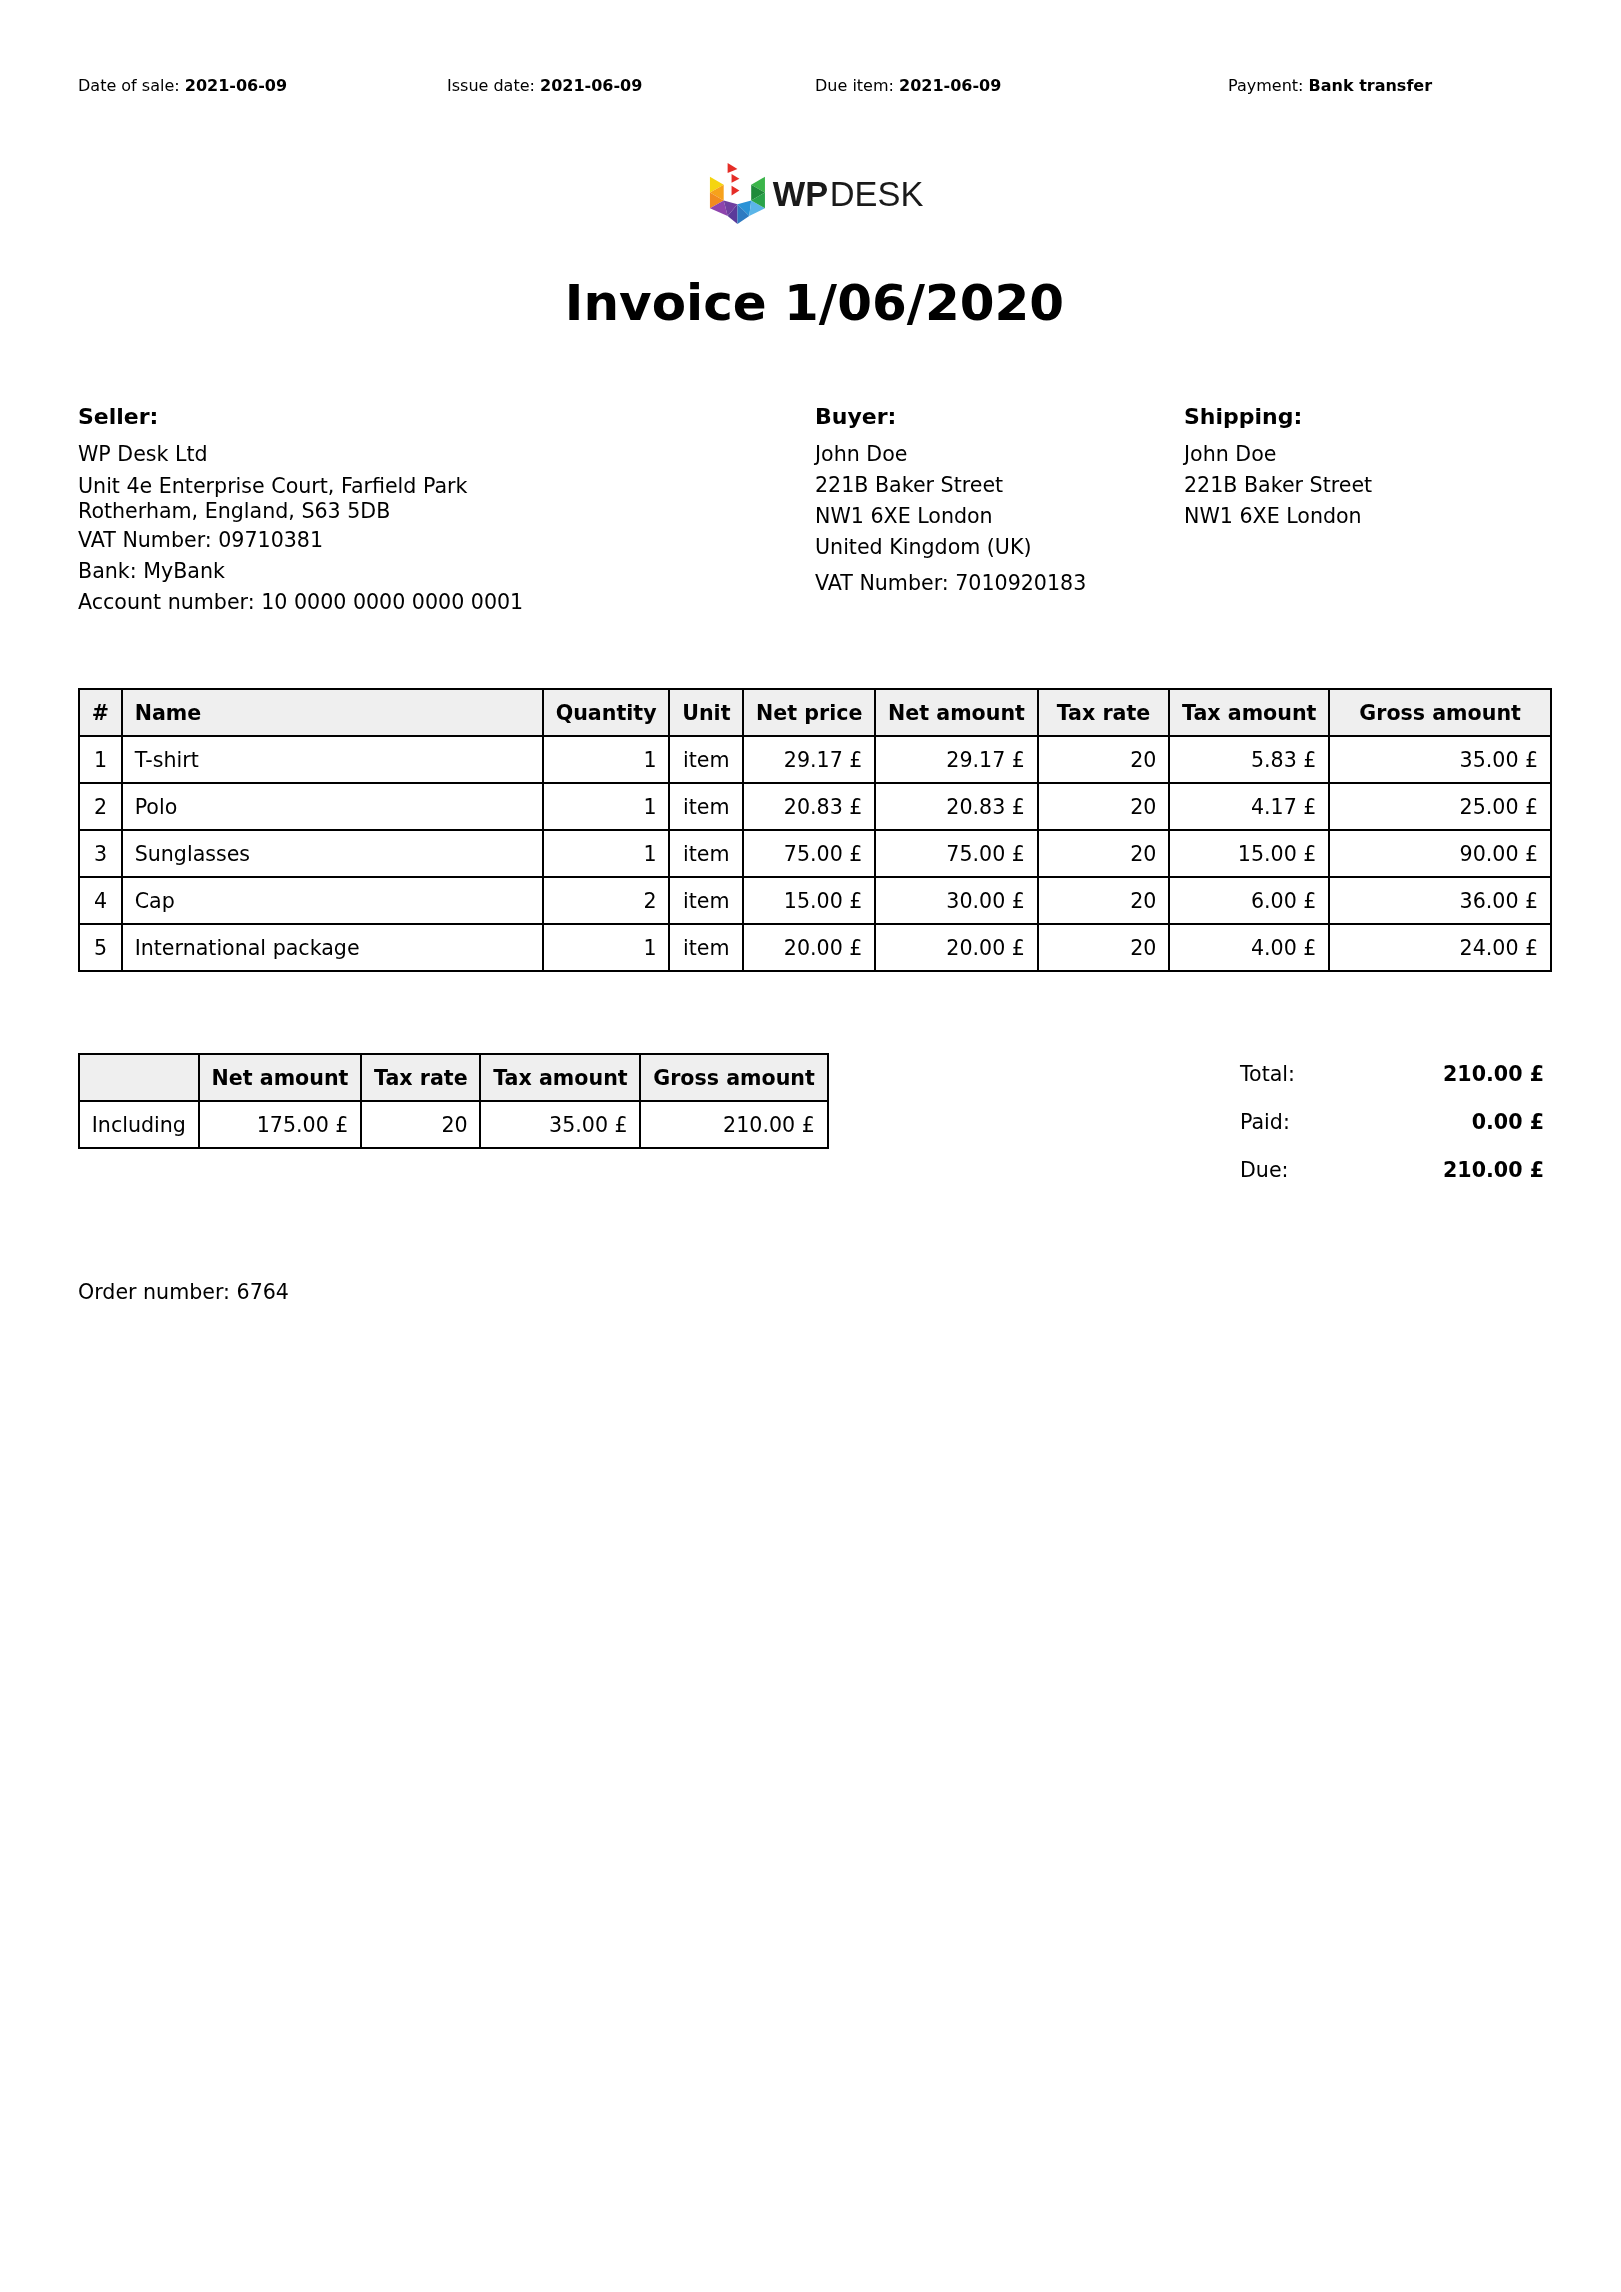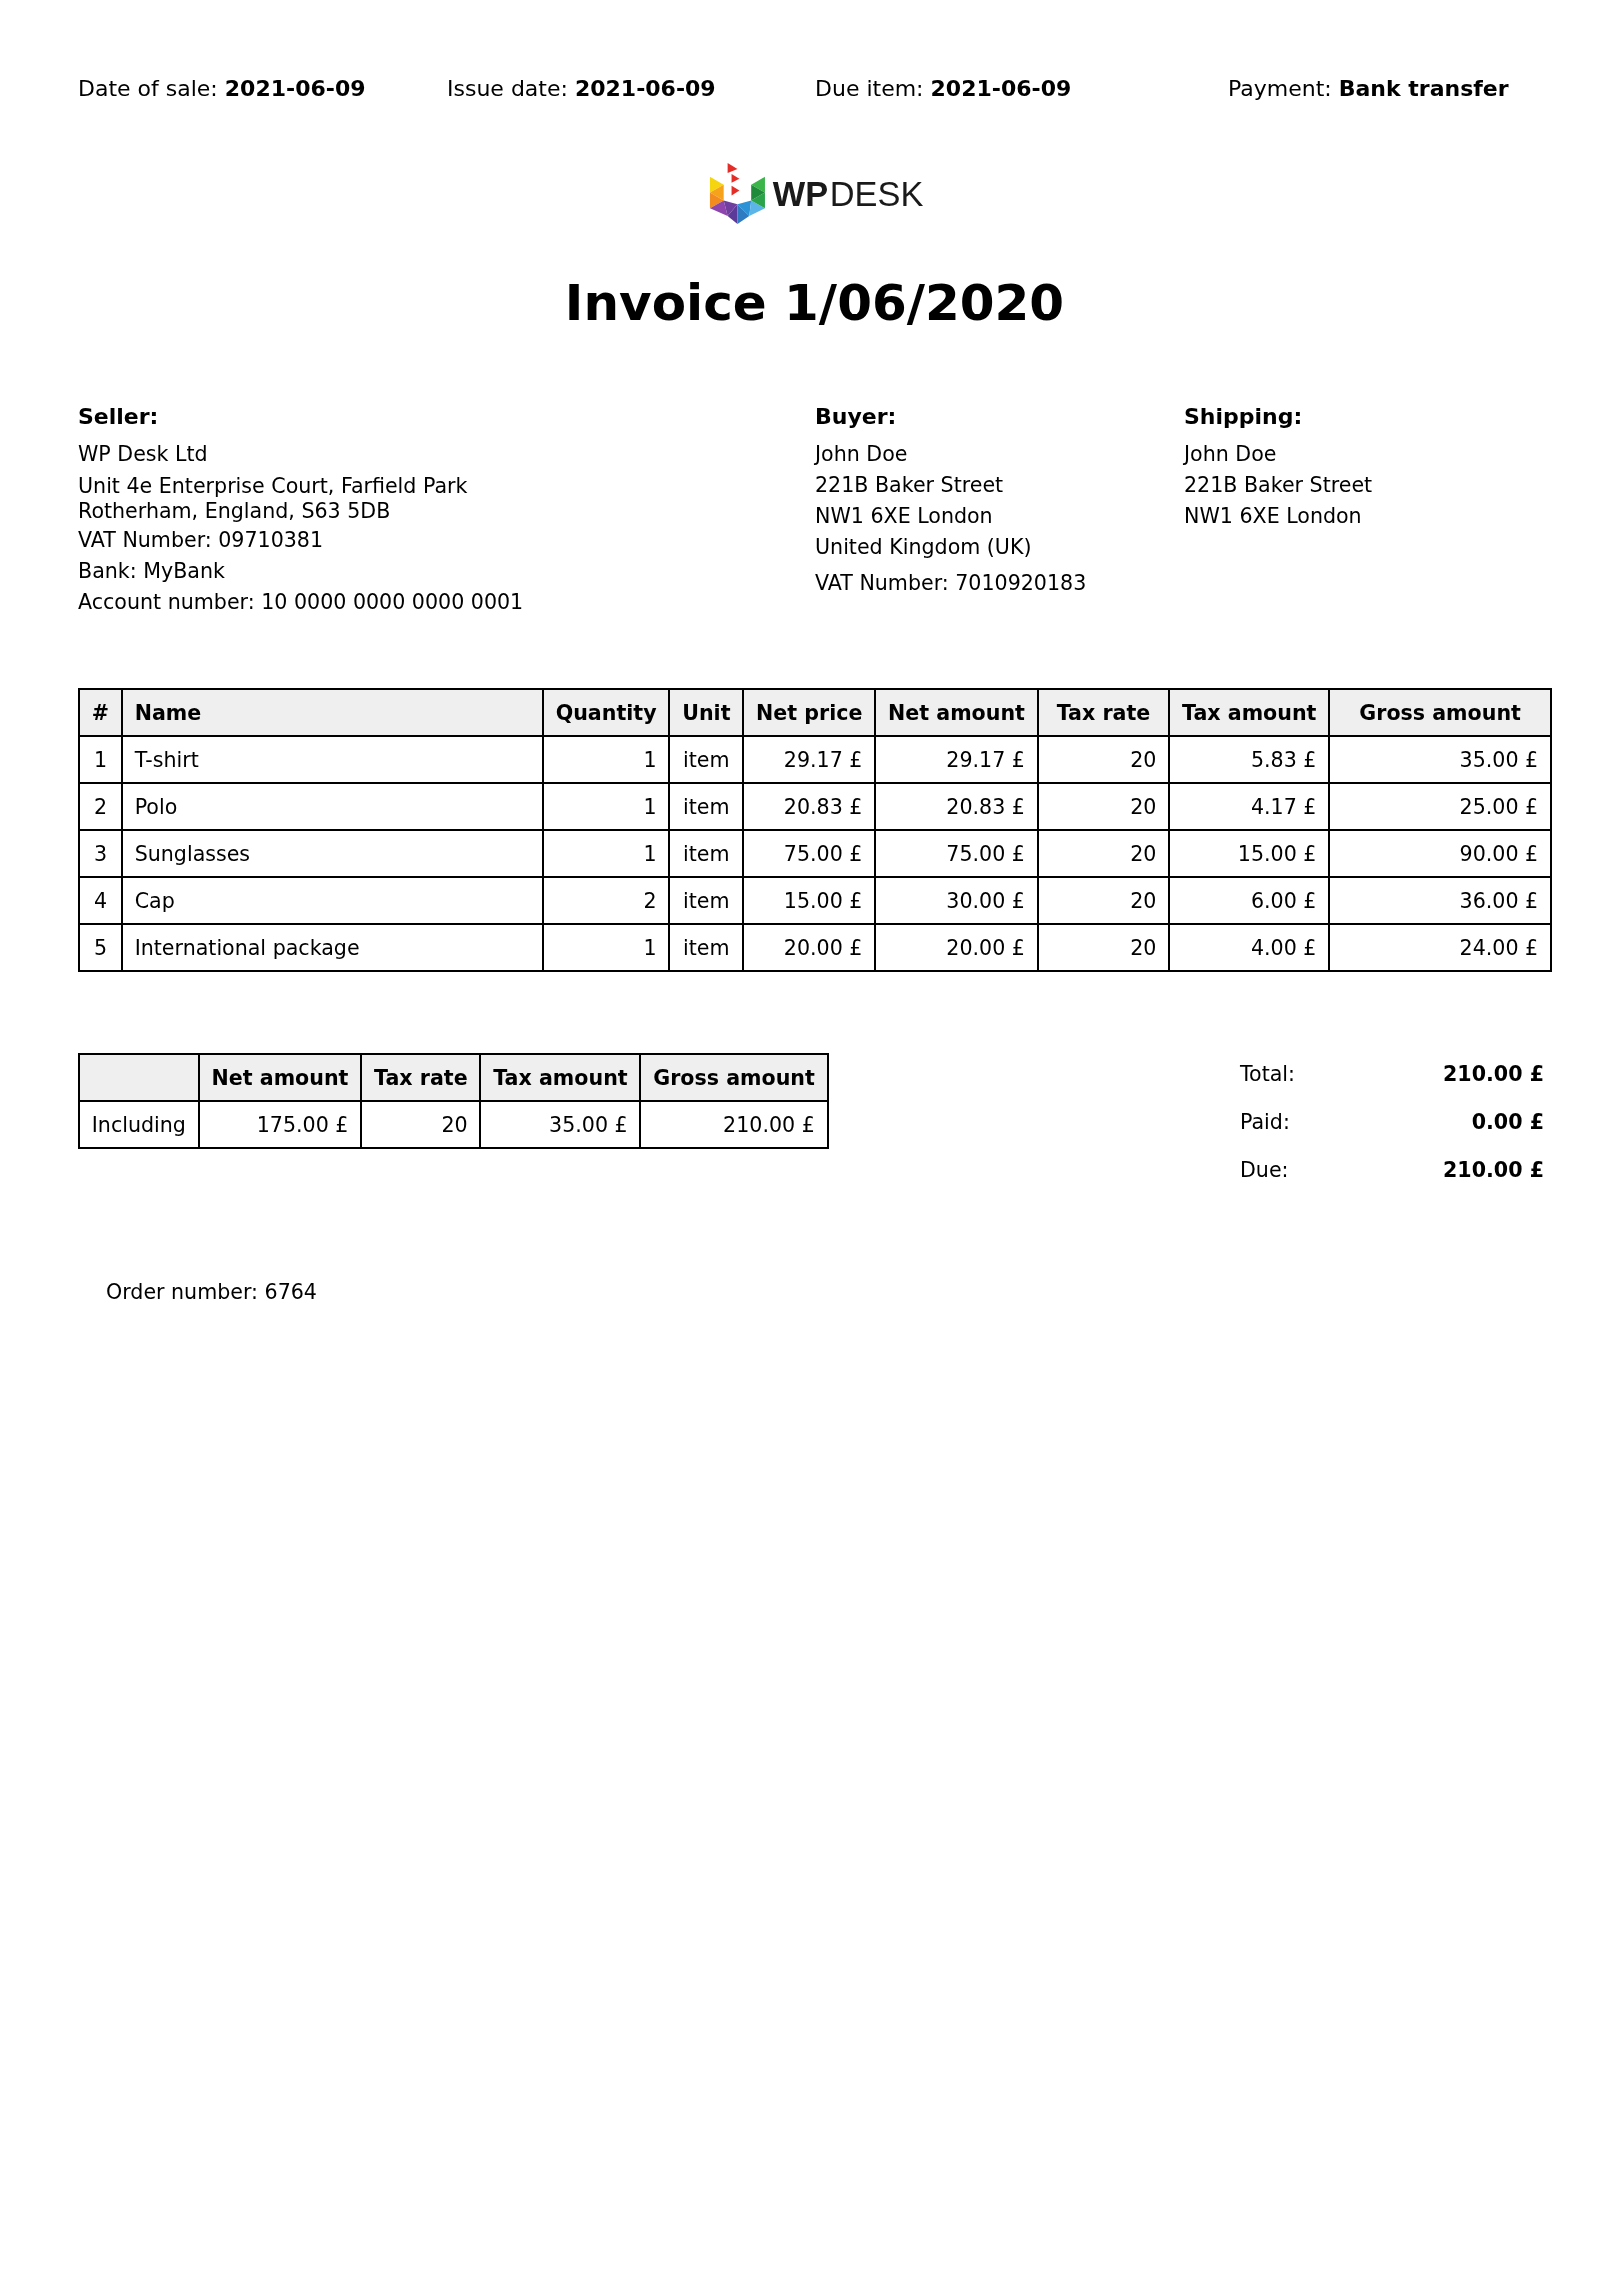--- a/index.html
+++ b/index.html
@@ -1,37 +1,37 @@
 <!DOCTYPE html>
 <html><head>
 <meta charset="utf-8">
 <style>
   html, body { margin:0; padding:0; background:#fff; }
   body { width:1621px; height:2293px; position:relative; font-family:"DejaVu Sans", sans-serif; color:#000; overflow:hidden; }
   .abs { position:absolute; }
-  .meta { top:76px; font-size:22px; white-space:nowrap; }
+  .meta { top:76px; font-size:16px; white-space:nowrap; }
   .meta b { font-weight:bold; }
   #logo { left:708px; top:161px; width:218px; height:67px;text-align:center; }
   .title { left:0; width:1629px; top:274px; text-align:center; font-size:50px; font-weight:bold; }
   .party { top:396px; font-size:20.6px; line-height:31px; }
   .party h2 { margin:0 0 2px 0; font-size:22px; line-height:41px; font-weight:bold; }
   .party div { white-space:nowrap; }
   .party .tight { line-height:25.5px; }
   table { border-collapse:collapse; font-size:20.6px; }
   td, th { border:2.9px solid #000; padding:0 11.8px; height:45px; white-space:nowrap; }
   th { background:#efefef; font-weight:bold; }
   #items { left:78px; top:688px; width:1474px; }
   #items td.r { text-align:right; }
   #items td.c { text-align:center; }
   #summary { left:78px; top:1053px; width:723px; }
   #summary td { text-align:right; }
   .totals { left:1240px; top:1062px; width:304px; font-size:20.6px; }
   .totals .row { display:flex; justify-content:space-between; height:48px; }
   .totals .val { font-weight:bold; }
-  .order { left:78px; top:1280px; font-size:20.6px;margin-left:28px; }
+  .order { left:78px; top:1280px; font-size:20.6px; }
 </style>
 </head>
 <body>
 
 <div class="abs meta" style="left:78px;">
   <span>Date of sale:</span>
   <b>2021-06-09</b>
 </div>
 <div class="abs meta" style="left:447px;">
   <span>Issue date:</span>

